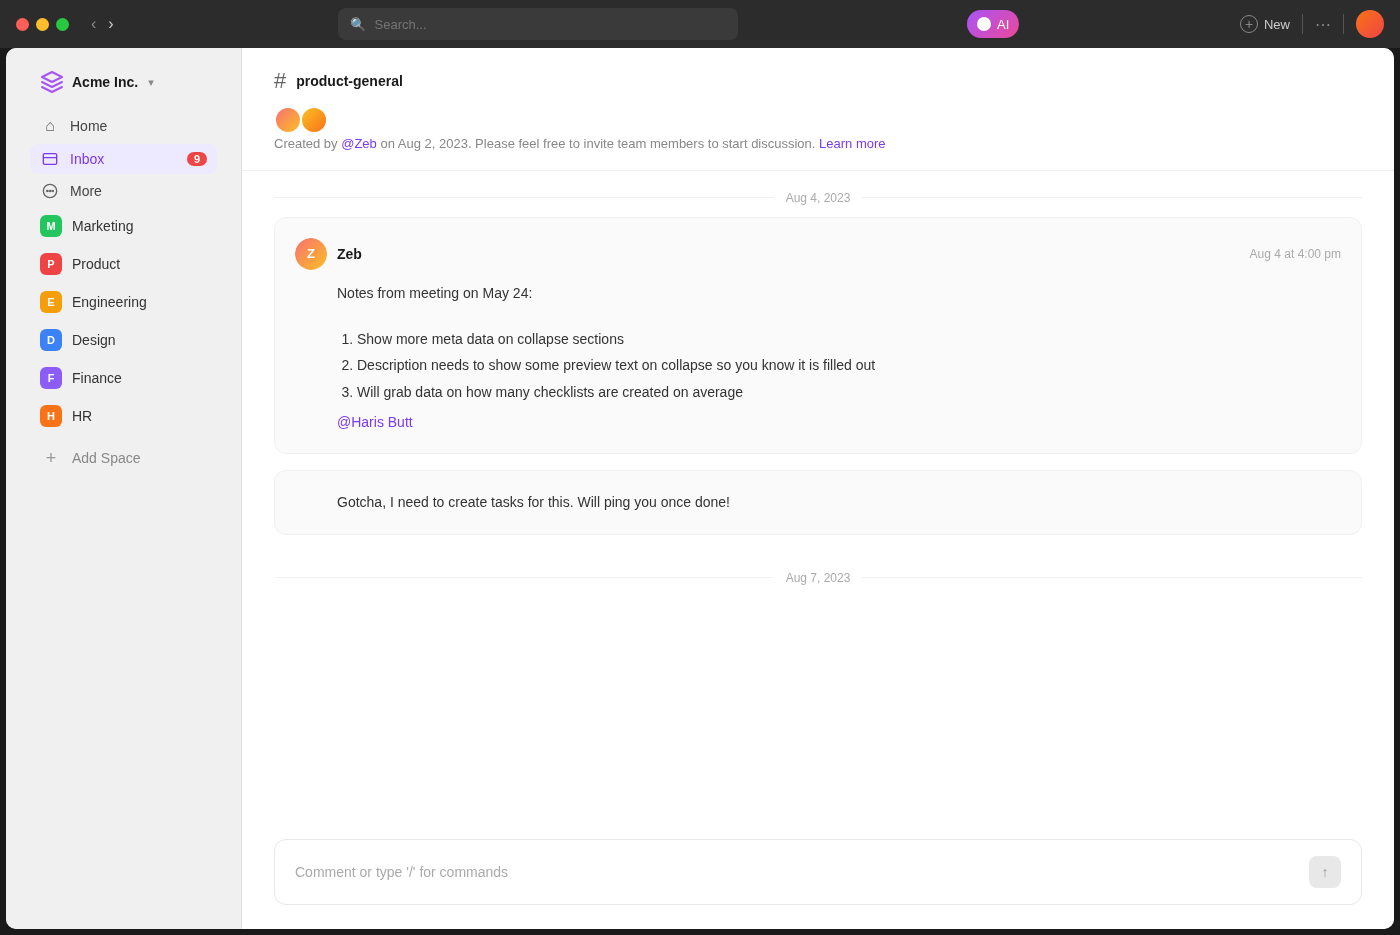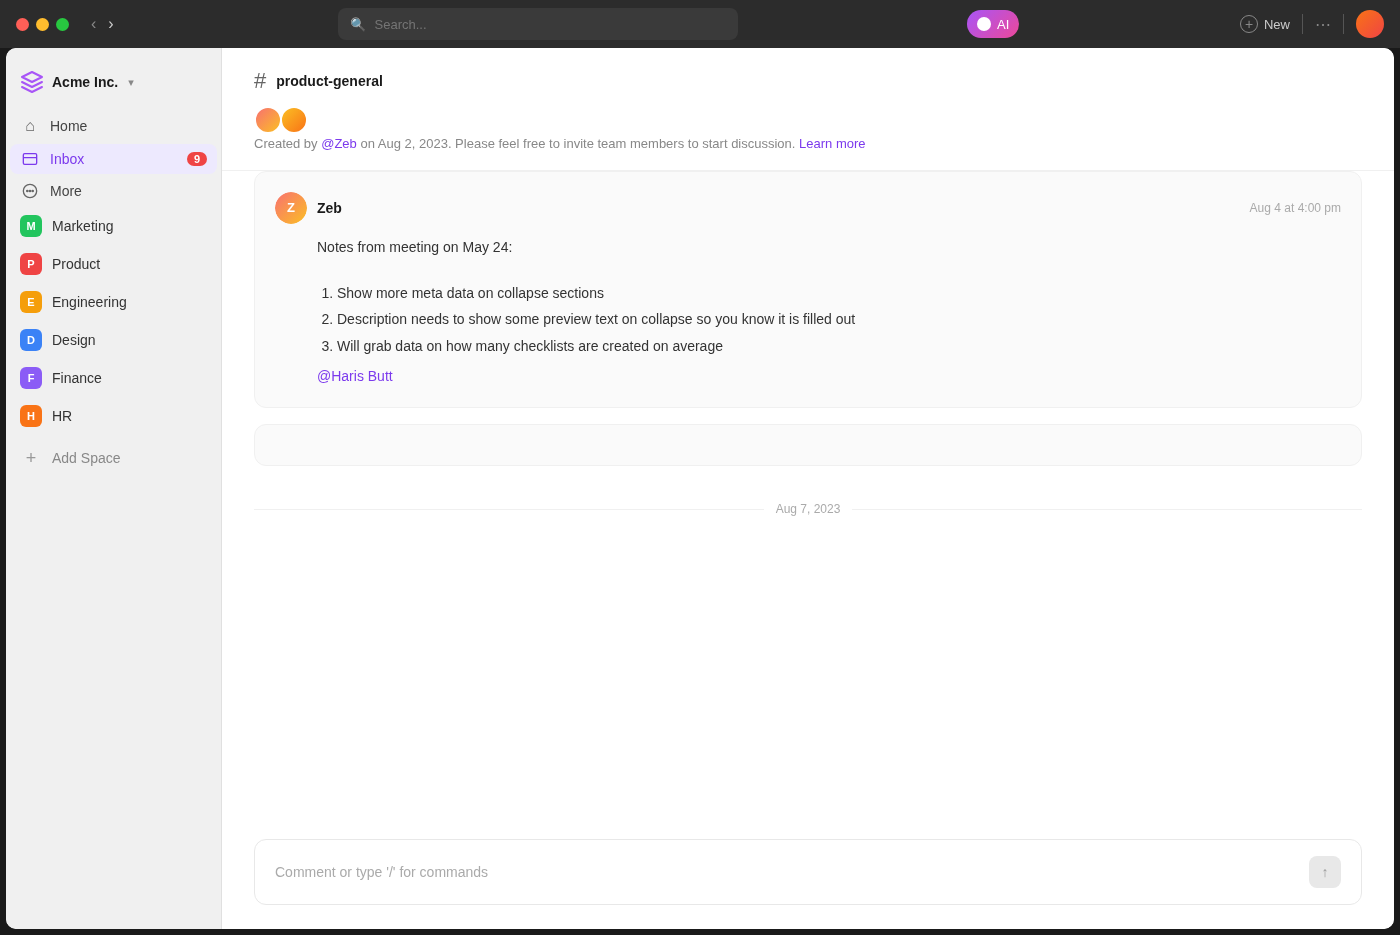--- a/index.html
+++ b/index.html
@@ -145,26 +145,26 @@
       flex: 1;
       display: flex;
       overflow: hidden;
       background: #f5f5f5;
       border-radius: 10px;
       margin: 0 6px 6px 6px;
     }
 
     
     .sidebar {
-      width: 216px;
+      width: 236px;
       background: #f0f0f0;
       flex-shrink: 0;
       display: flex;
       flex-direction: column;
-      padding: 16px 4px;
+      padding: 16px 24px;
       gap: 2px;
       border-right: 1px solid #e0e0e0;
       border-radius: 10px 0 0 10px;
     }
     .workspace-header {
       display: flex;
       align-items: center;
       gap: 8px;
       padding: 6px 10px;
       margin-bottom: 8px;
@@ -576,20 +576,25 @@
         <div class="member-avatar av-member1"></div>
         <div class="member-avatar av-member2"></div>
       </div>
       <div class="channel-description">
         <span>Created by </span><span class="mention">@Zeb</span><span> on Aug 2, 2023. Please feel free to invite team members to start discussion. </span><a href="#" class="learn-more">Learn more</a>
       </div>
     </div>
 
     <div class="messages-area">
 
+      <div class="date-divider">
+        <div class="date-divider-line"></div>
+        <span class="date-divider-text">Aug 4, 2023</span>
+        <div class="date-divider-line"></div>
+      </div>
 
       <div class="message-card">
         <div class="message-header">
           <div class="message-author">
             <div class="author-avatar">
               <div class="av-zeb">Z</div>
             </div>
             <span class="author-name">Zeb</span>
           </div>
           <span class="message-time">Aug 4 at 4:00 pm</span>
@@ -599,20 +604,23 @@
           <ol>
             <li>Show more meta data on collapse sections</li>
             <li>Description needs to show some preview text on collapse so you know it is filled out</li>
             <li>Will grab data on how many checklists are created on average</li>
           </ol>
           <span class="message-mention">@Haris Butt</span>
         </div>
       </div>
 
       <div class="message-card">
+        <div class="message-body">
+          <p>Gotcha, I need to create tasks for this. Will ping you once done!</p>
+        </div>
       </div>
 
       <div class="date-divider">
         <div class="date-divider-line"></div>
         <span class="date-divider-text">Aug 7, 2023</span>
         <div class="date-divider-line"></div>
       </div>
 
     </div>
 

